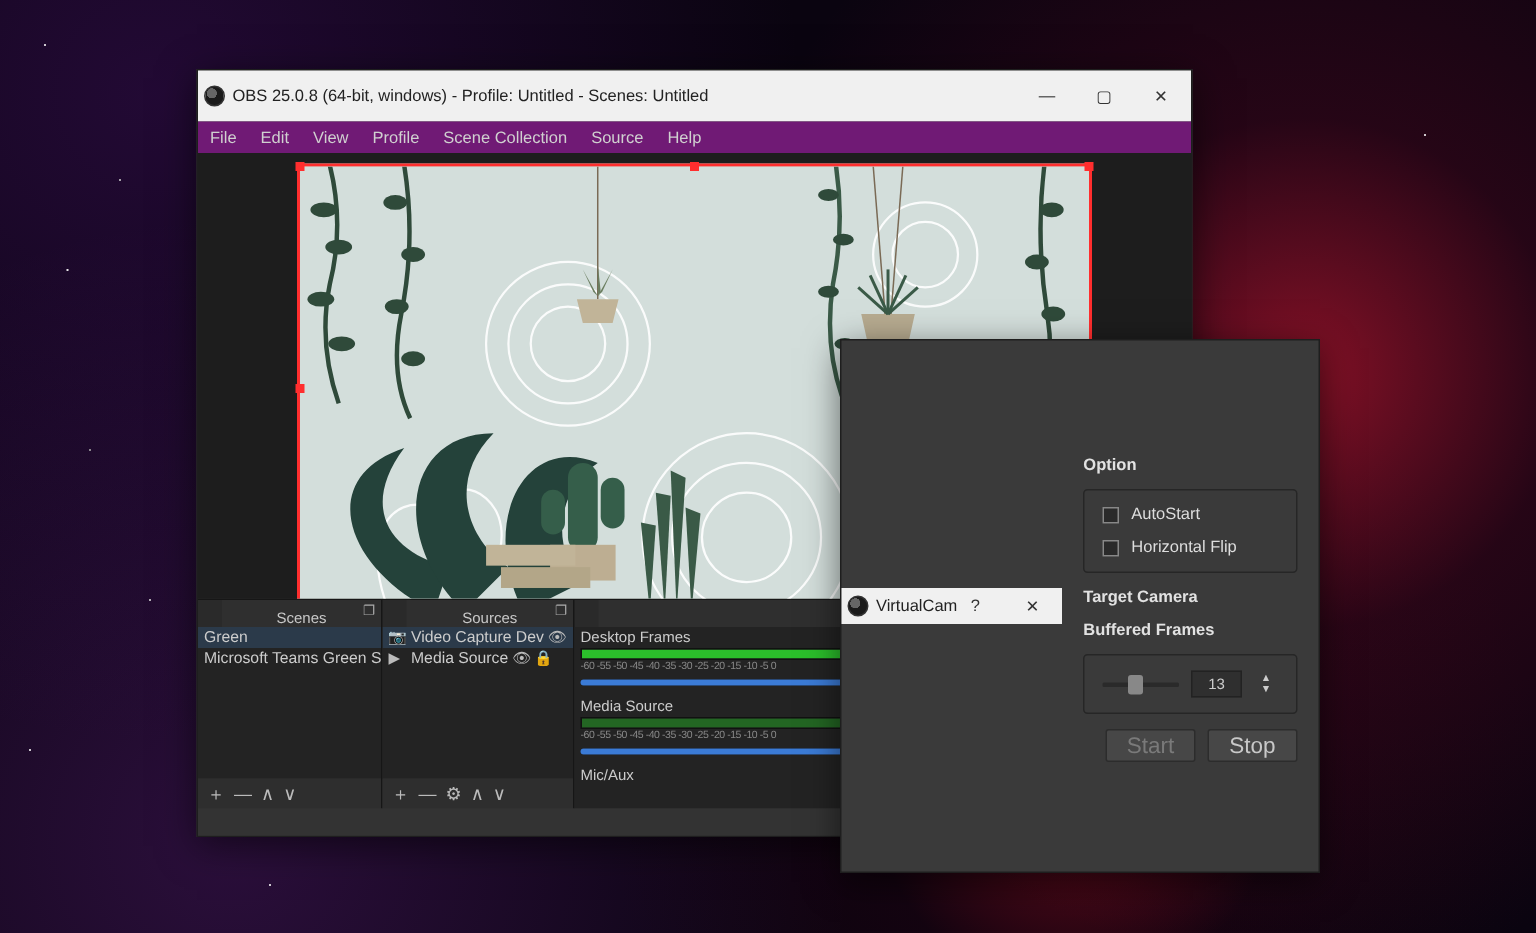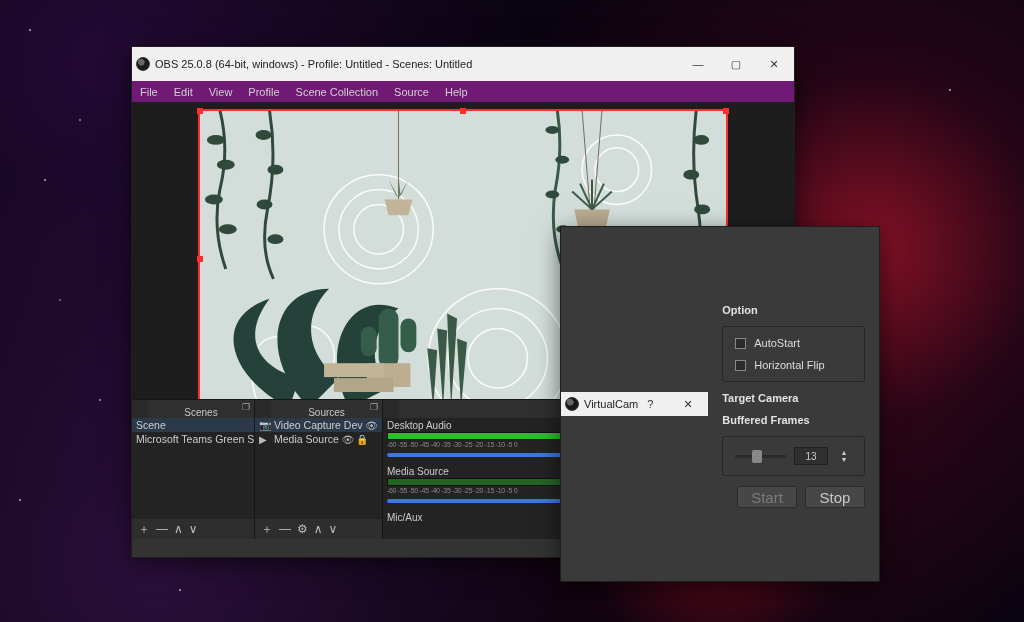--- a/index.html
+++ b/index.html
@@ -299,21 +299,21 @@
 
   <div class="panels">
 
     <div class="panel scenes">
       <div class="panel-head">
         <span>Scenes</span>
         <span class="popout">❐</span>
       </div>
       <div class="panel-body">
         <div class="scene-row sel">
-          <span>Scene</span>
+          <span>Green</span>
         </div>
         <div class="scene-row">
           <span>Microsoft Teams Green Screen</span>
         </div>
       </div>
       <div class="panel-foot">
         <span>＋</span>
         <span>—</span>
         <span>∧</span>
         <span>∨</span>
@@ -348,21 +348,21 @@
       </div>
     </div>
 
     <div class="panel mixer">
       <div class="panel-head">
         <span>Audio Mixer</span>
       </div>
       <div class="panel-body">
         <div class="track">
           <div class="track-name">
-            <span>Desktop Audio</span>
+            <span>Desktop Frames</span>
             <span>0.0</span>
           </div>
           <div class="meter"></div>
           <div class="ticks">-60  -55  -50  -45  -40  -35  -30  -25  -20  -15  -10  -5  0</div>
           <div class="slide-row">
             <div class="slide">
                 <div class="fill"></div>
                 <div class="knob"></div>
               </div>
             <span class="spk">🔊</span>

